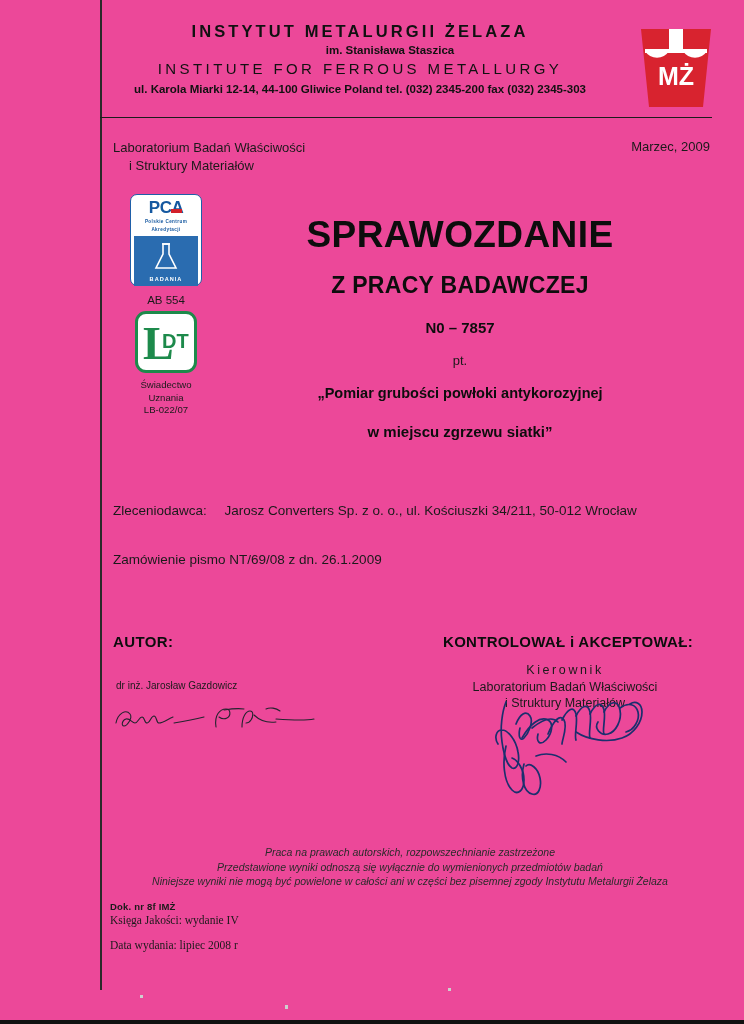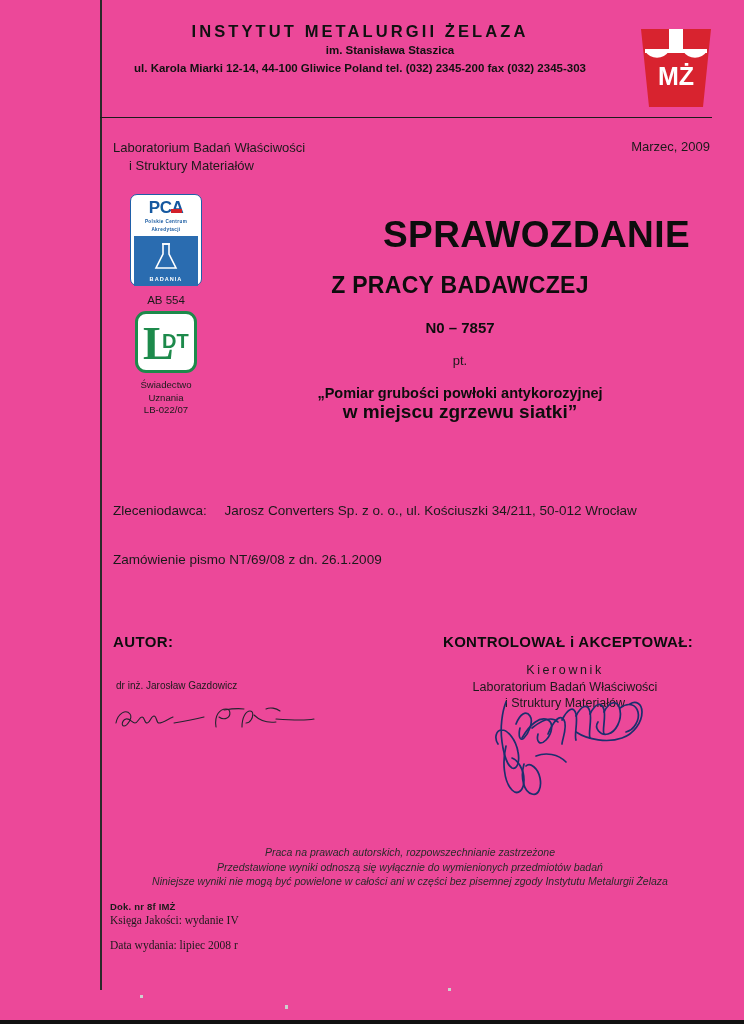--- a/index.html
+++ b/index.html
@@ -213,21 +213,20 @@
     top: 215px;
     width: 460px;
     text-align: center;
   }
   .t-main {
     font-size: 37px;
     font-weight: bold;
     letter-spacing: 0.4px;
     color: #0d0d0d;
     line-height: 40px;
-    text-align: right;
   }
   .t-sub {
     font-size: 23px;
     font-weight: bold;
     letter-spacing: 0.3px;
     color: #0d0d0d;
     margin-top: 17px;
   }
   .t-num {
     font-size: 15px;
@@ -240,23 +239,24 @@
     color: #1a1a1a;
     margin-top: 17px;
   }
   .t-topic1 {
     font-size: 14.5px;
     font-weight: bold;
     color: #0d0d0d;
     margin-top: 17px;
   }
   .t-topic2 {
-    font-size: 19px;
-    font-weight: bold;
-    color: #0d0d0d;
+    font-size: 15px;
+    font-weight: bold;
+    color: #0d0d0d;
+    margin-top: 22px;
   }
 
   
   .client-row {
     position: absolute;
     left: 113px;
     top: 503px;
     font-size: 13.5px;
     color: #1a1a1a;
     white-space: nowrap;
@@ -375,20 +375,21 @@
 <body>
 
 <div class="page">
 
   <div class="edge-left-line"></div>
   <div class="edge-bottom-band"></div>
 
   <div class="letterhead">
     <div class="lh-l1">INSTYTUT METALURGII ŻELAZA</div>
     <div class="lh-l2">im. Stanisława Staszica</div>
+    <div class="lh-l3">INSTITUTE FOR FERROUS METALLURGY</div>
     <div class="lh-l4">ul. Karola Miarki 12-14, 44-100 Gliwice Poland tel. (032) 2345-200  fax (032) 2345-303</div>
   </div>
 
   <div class="imz-logo">
     <svg width="74" height="84" viewBox="0 0 74 84">
       <g fill="#d8232f">
         <path d="M2 2 H30 V26 H44 V2 H72 L64 80 H10 Z"></path>
       </g>
       <g fill="#ffffff">
         <rect x="30" y="2" width="14" height="22"></rect>

